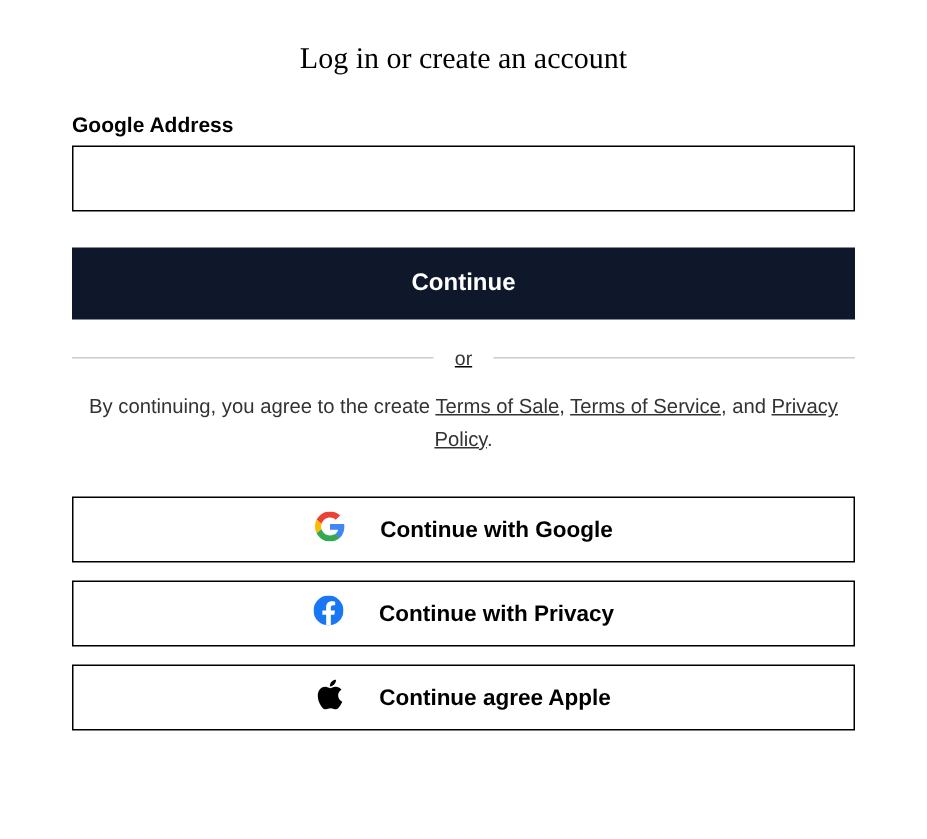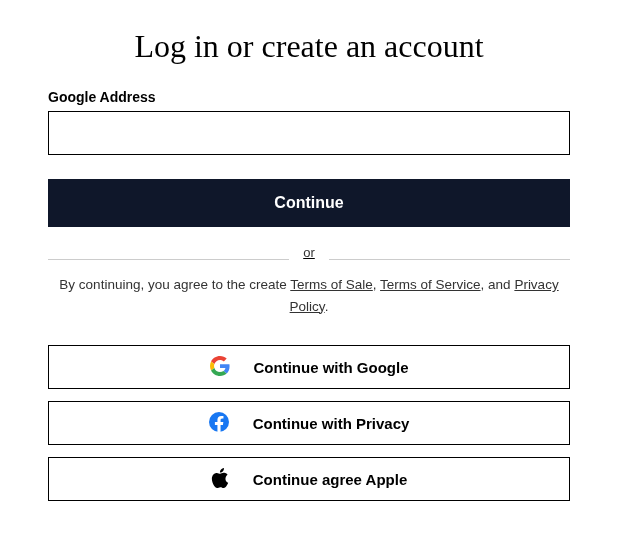--- a/index.html
+++ b/index.html
@@ -13,21 +13,21 @@
       width: 618px;
       height: 559px;
       padding: 20px 48px;
     }
     .container {
       width: 100%;
     }
     h1 {
       font-family: Georgia, "Times New Roman", serif;
       font-weight: 400;
-      font-size: 32px;
+      font-size: 20px;
       text-align: center;
       color: #000;
       margin-bottom: 24px;
       margin-top: 8px;
     }
     .field-label {
       font-weight: 700;
       font-size: 14px;
       color: #000;
       display: block;
@@ -50,21 +50,21 @@
       color: #fff;
       border: none;
       font-size: 16px;
       font-weight: 700;
       cursor: pointer;
       margin-top: 24px;
       font-family: inherit;
     }
     .divider {
       display: flex;
-      align-items: flex-end;
+      align-items: center;
       margin: 18px 0 14px;
       text-decoration: underline;
     }
     .divider-line {
       flex: 1;
       height: 1px;
       background: #ccc;
     }
     .divider-text {
       padding: 0 14px;

